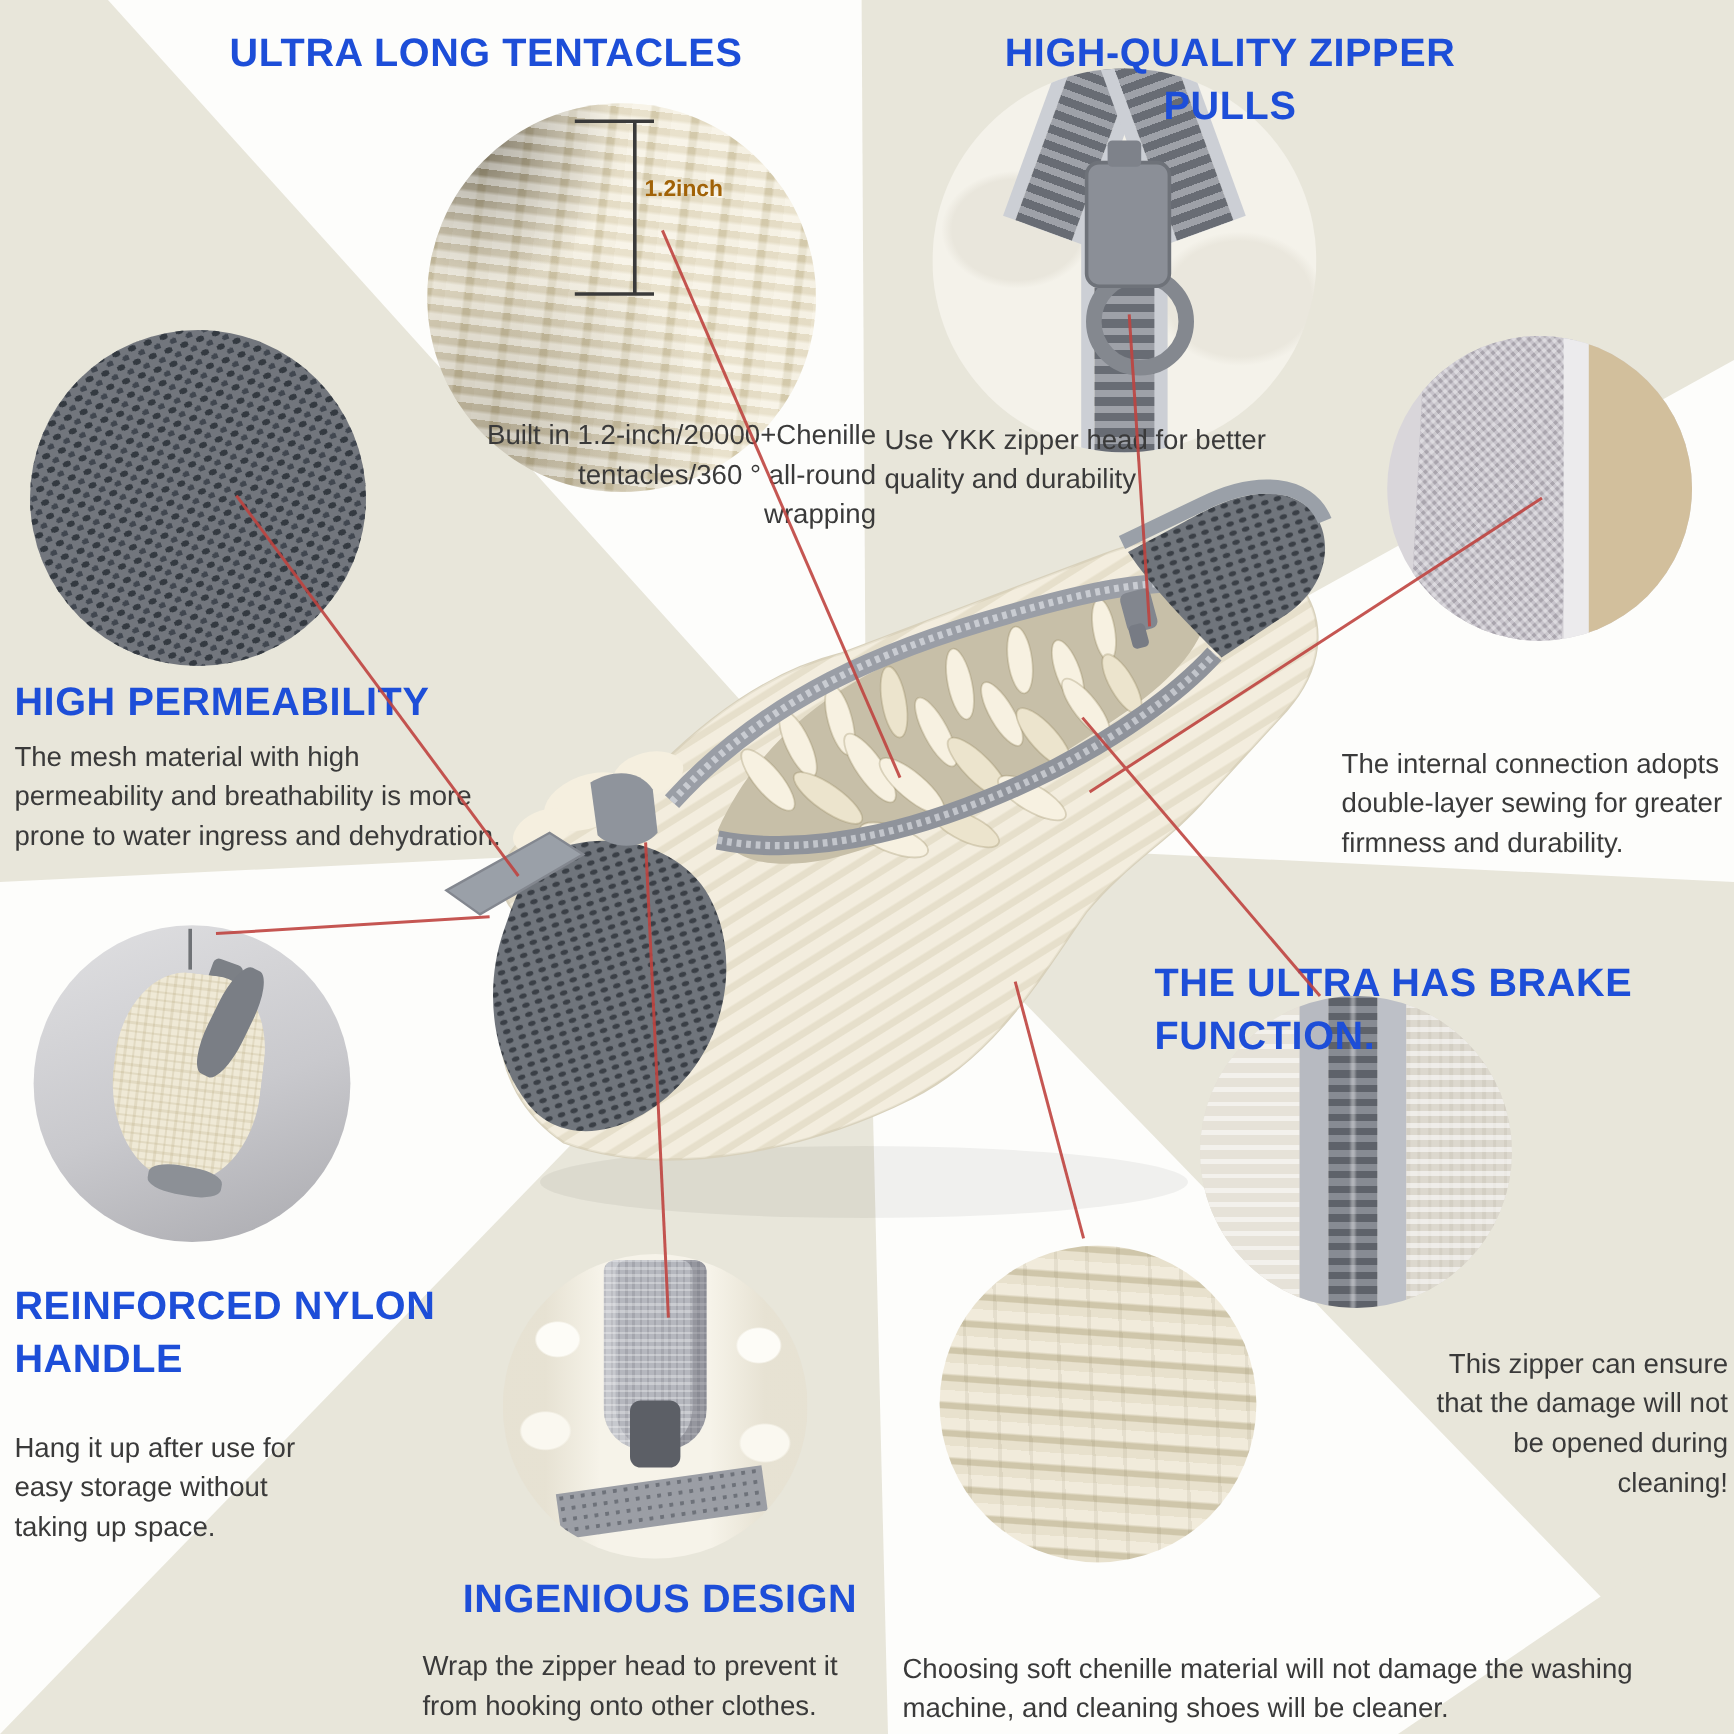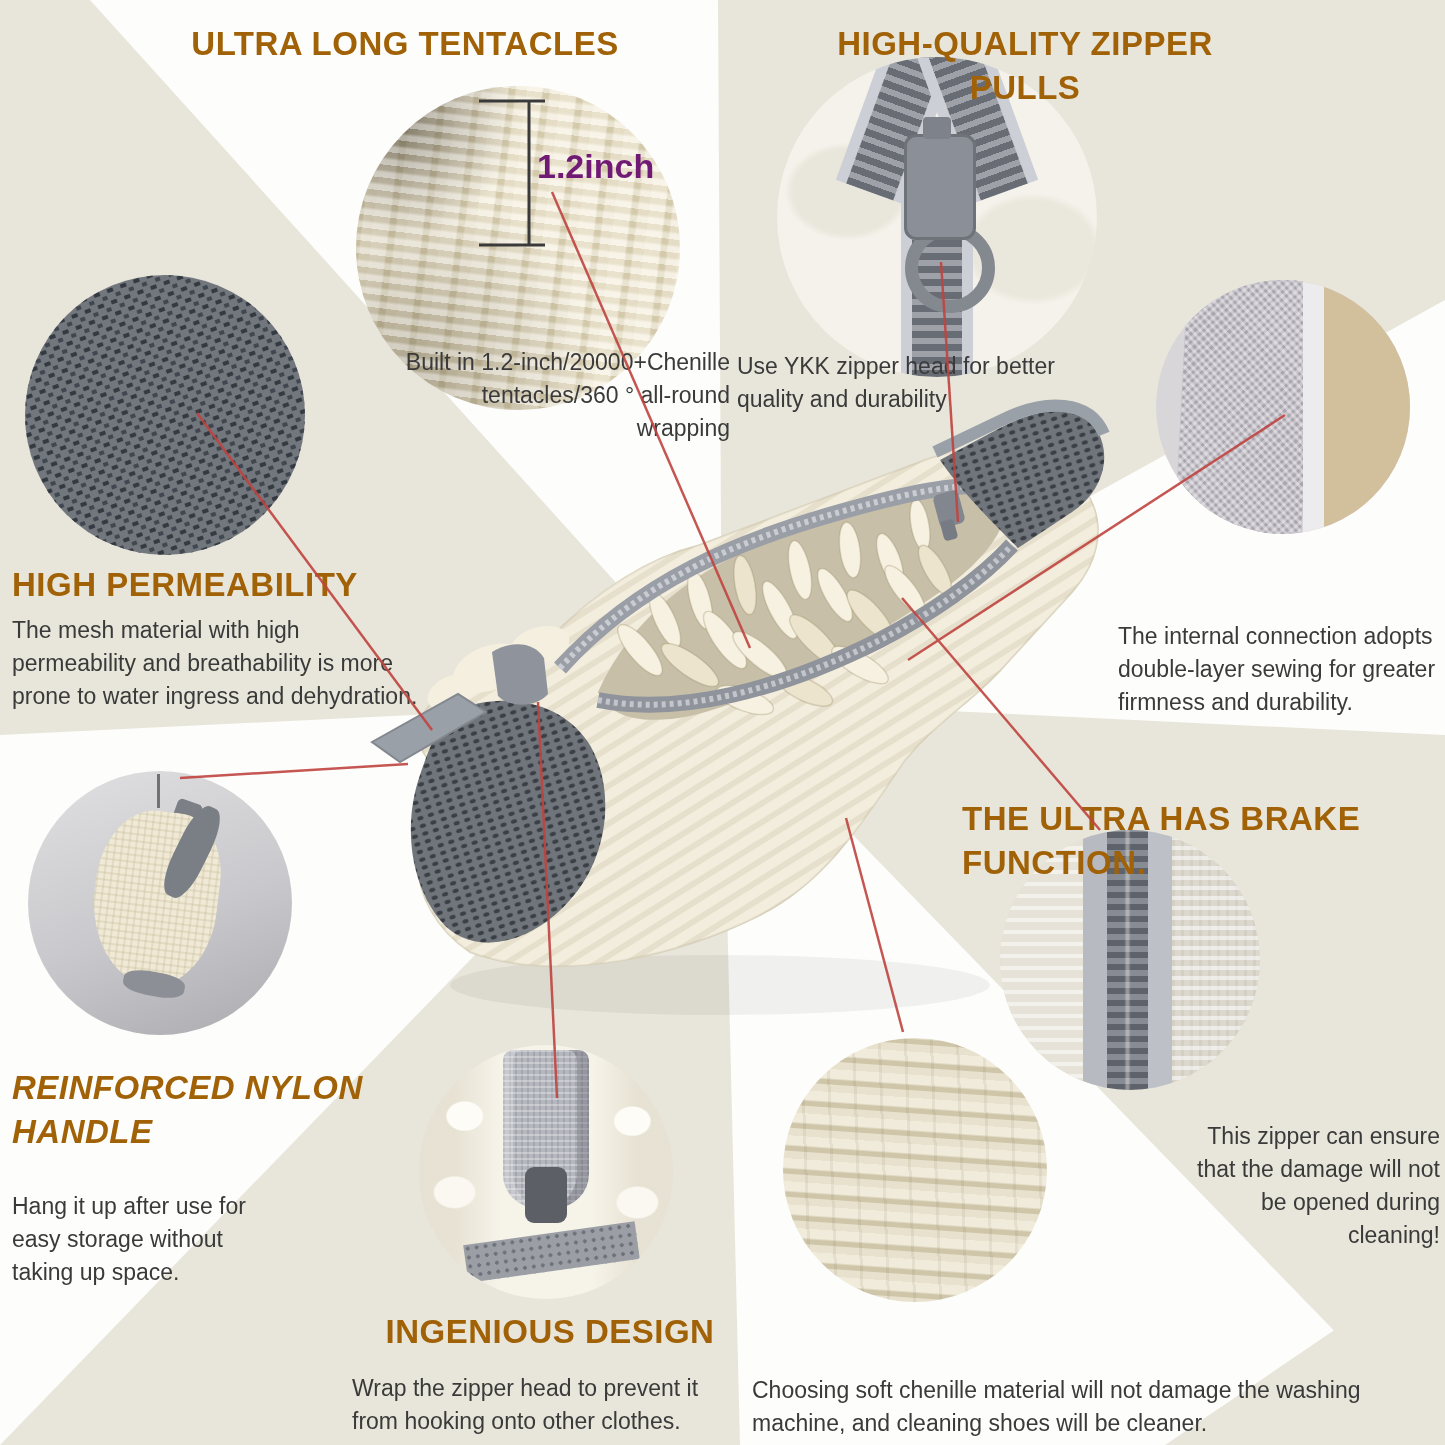--- a/index.html
+++ b/index.html
@@ -5,39 +5,39 @@
   html,body{margin:0;padding:0;background:#777;}
   .canvas{position:relative;width:1445px;height:1445px;background:#e8e6da;overflow:hidden;
           font-family:"Liberation Sans",sans-serif;}
   svg.layer{position:absolute;left:0;top:0;width:1445px;height:1445px;}
   .bg{z-index:0;}
   .product{z-index:2;}
   .overlay{z-index:6;pointer-events:none;}
 
   
   .txt{position:absolute;white-space:pre-line;z-index:4;}
-  .ttl{font-weight:700;color:#a16207;font-size:33px;letter-spacing:.5px;line-height:44px;}
+  .ttl{font-weight:700;color:#1d4ed8;font-size:33px;letter-spacing:.5px;line-height:44px;}
   .bdy{color:#3a3a3a;font-size:23px;line-height:33px;}
   .t-ultra{left:175px;top:22px;width:460px;text-align:center;}
   .t-pulls{left:780px;top:22px;width:490px;text-align:center;}
   .b-tent{left:385px;top:346px;width:345px;text-align:right;}
   .b-ykk{left:737px;top:350px;width:340px;text-align:left;}
   .t-perm{left:12px;top:563px;}
   .b-perm{left:12px;top:614px;width:420px;}
   .t-sew{left:1106px;top:563px;}
   .b-sew{left:1118px;top:620px;width:340px;}
   .t-brake{left:962px;top:797px;width:484px;}
   .b-brake{left:1160px;top:1120px;width:280px;text-align:right;}
-  .t-handle{left:12px;top:1066px;font-style:italic;}
+  .t-handle{left:12px;top:1066px;}
   .b-handle{left:12px;top:1190px;width:320px;}
   .t-ing{left:362px;top:1310px;width:376px;text-align:center;}
   .b-ing{left:352px;top:1372px;width:396px;text-align:left;}
   .t-chen{left:748px;top:1310px;}
   .b-chen{left:752px;top:1374px;width:680px;}
-  .measure{position:absolute;left:537px;top:147px;font-size:34px;font-weight:700;color:#701a75;z-index:5;}
+  .measure{position:absolute;left:537px;top:147px;font-size:19px;font-weight:700;color:#a16207;z-index:5;}
 
   
   .ph{position:absolute;border-radius:50%;overflow:hidden;z-index:2;}
   .ph>div{position:absolute;}
   .phA{left:25px;top:275px;width:280px;height:280px;background:#72767d;}
   .phA .tex{inset:-30%;
     background-image:radial-gradient(5px 3.5px at 5px 4px,#343a41 68%,transparent 72%),
                      radial-gradient(5px 3.5px at 12px 10px,#414750 68%,transparent 72%);
     background-size:14px 12px;transform:rotate(-20deg);}
   .phB{left:356px;top:86px;width:324px;height:324px;

